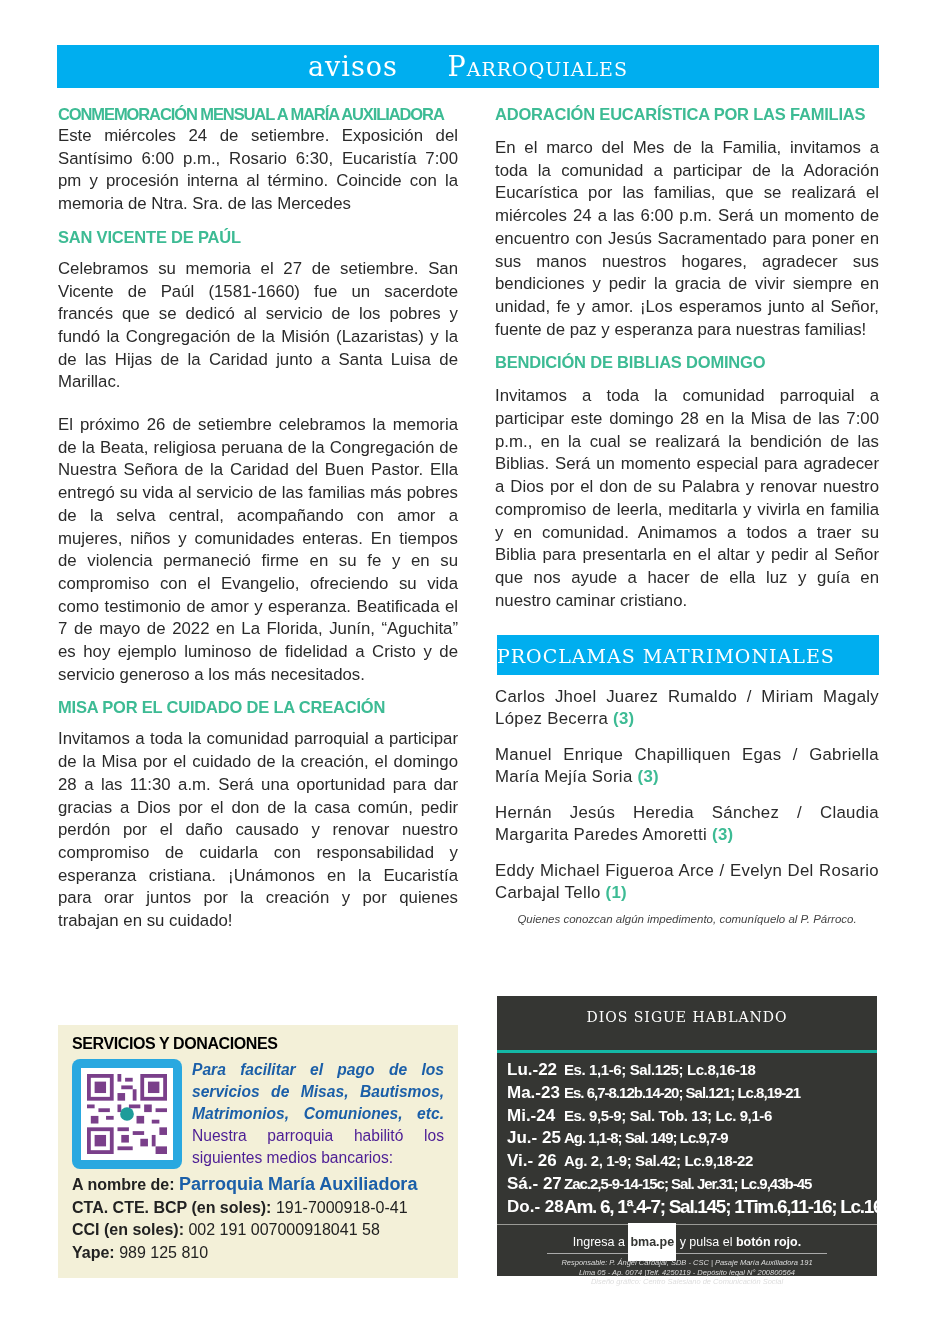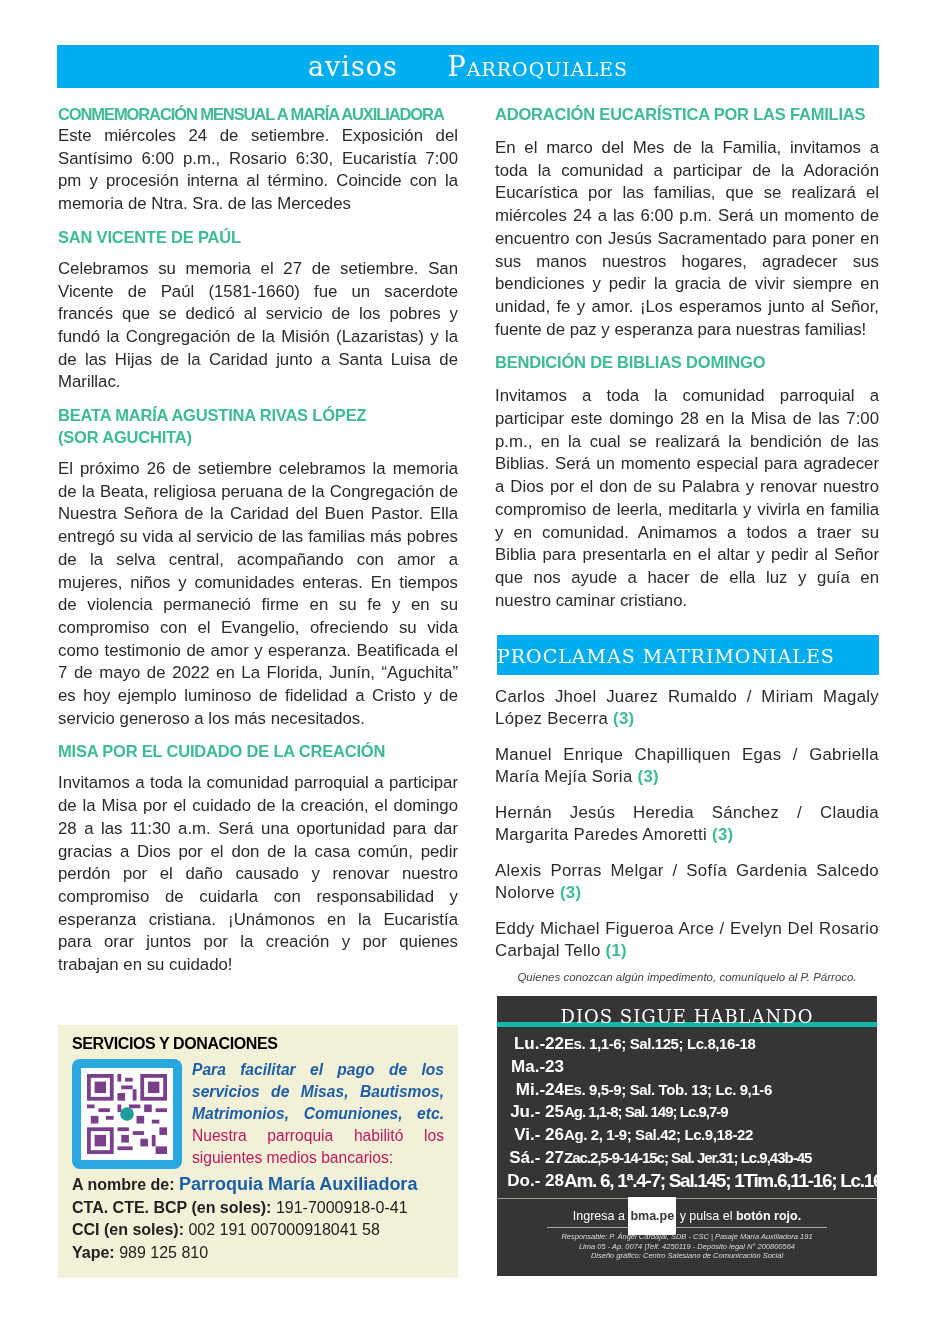--- a/index.html
+++ b/index.html
@@ -36,46 +36,46 @@
   }
   .don-title { font-family: "Liberation Sans", sans-serif; font-weight: bold; font-size: 16px; color: #000000; letter-spacing: -0.4px; }
   .don-row { display: flex; margin-top: 6px; }
   .qr-frame {
     width: 110px; height: 110px; background: #29a8e0; border-radius: 8px; padding: 9px; flex-shrink: 0;
   }
   .qr-inner { width: 92px; height: 92px; background: #fff; padding: 6px; position: relative; }
   .qr-inner svg { width: 80px; height: 80px; display: block; }
   .don-text { margin-left: 10px; font-family: "Liberation Sans", sans-serif; font-size: 15.6px; line-height: 22px; text-align: justify; }
   .don-text .it { color: #1b5fa8; font-style: italic; font-weight: bold; }
-  .don-text .norm { color: #be185d; }
+  .don-text .norm { color: #4c1d95; }
   .don-line { font-family: "Liberation Sans", sans-serif; font-size: 16px; line-height: 22.5px; color: #222; }
   .don-line b { font-weight: bold; }
   .don-line .blue { color: #1b5fa8; font-weight: bold; font-size: 18px; }
 
   .proc-banner {
     position: absolute; left: 497px; top: 635px; width: 382px; height: 40px;
     background: #00aeef; color: #fff; text-align: left;
     font-family: "DejaVu Serif", "Liberation Serif", serif; font-size: 19px; letter-spacing: 1px; line-height: 42px;
   }
   .proc-list { position: absolute; left: 495px; top: 686px; width: 384px; }
   .proc-item { font-family: Liberation Sans, sans-serif; font-size: 16.8px; line-height: 22px; text-align: justify; margin-bottom: 14px; letter-spacing: 0.3px; }
   .proc-item .n { color: #3dbb94; font-weight: bold; }
   .proc-note { font-family: "Liberation Sans", sans-serif; font-style: italic; font-size: 11.5px; color: #444; text-align: center; margin-top: -5px; }
 
   .dios {
     position: absolute; left: 497px; top: 996px; width: 380px; height: 280px;
     background: #353633; color: #fff;
   }
   .dios-title {
-    height: 31px; text-align: center; font-family: "DejaVu Serif", "Liberation Serif", serif;
-    font-size: 18px; line-height: 42px; letter-spacing: 1px; border-bottom: 5px solid #14b8a6;
+    height: 57px; text-align: center; font-family: "DejaVu Serif", "Liberation Serif", serif;
+    font-size: 14px; line-height: 42px; letter-spacing: 1px; border-bottom: 3px solid #14b8a6;
   }
   .dios-rows { padding: 6px 0 0 10px; border-bottom: 1px solid #9a9a96; height: 172px; }
   .dios-row { display: flex; font-family: "Liberation Sans", sans-serif; font-weight: bold; line-height: 22.8px; }
-  .dios-day { width: 57px; font-size: 17px; flex-shrink: 0; text-align: right; }
+  .dios-day { width: 57px; font-size: 17px; flex-shrink: 0; }
   .dios-ref { font-size: 15px; letter-spacing: -0.4px; white-space: nowrap; }
   .dios-ref.cond { letter-spacing: -1px; }
   .dios-ref.cond2 { letter-spacing: -1.3px; font-size: 19px; text-align: center; }
   .dios-footer { text-align: center; padding-top: 6px; }
   .dios-cta { font-family: "Liberation Sans", sans-serif; font-size: 12.5px; display: inline-block; padding-bottom: 4px; border-bottom: 1px solid #aaa; width: 280px; }
   .dios-cta .tag { background: #fff; color: #353633; font-weight: bold; padding: 12px 2px; }
   .dios-cta b { font-weight: bold; }
   .dios-small { font-family: "Liberation Sans", sans-serif; font-style: italic; font-size: 7.5px; color: #ddd; line-height: 9.5px; margin-top: 4px; }
 </style>
 </head>
@@ -92,21 +92,20 @@
     <div class="p">Este miércoles 24 de setiembre. Exposición del Santísimo 6:00 p.m., Rosario 6:30, Eucaristía 7:00 pm y procesión interna al término. Coincide con la memoria de Ntra. Sra. de las Mercedes</div>
   </div>
   <div class="gap-s"></div>
   <div>
     <div class="h">SAN VICENTE DE PAÚL</div>
     <div class="gap-s"></div>
     <div class="p">Celebramos su memoria el 27 de setiembre. San Vicente de Paúl (1581-1660) fue un sacerdote francés que se dedicó al servicio de los pobres y fundó la Congregación de la Misión (Lazaristas) y la de las Hijas de la Caridad junto a Santa Luisa de Marillac.</div>
   </div>
   <div class="gap-s"></div>
   <div>
-    <div class="h" style="width:330px">BEATA MARÍA AGUSTINA RIVAS LÓPEZ (SOR AGUCHITA)</div>
     <div class="gap-s"></div>
     <div class="p">El próximo 26 de setiembre celebramos la memoria de la Beata, religiosa peruana de la Congregación de Nuestra Señora de la Caridad del Buen Pastor. Ella entregó su vida al servicio de las familias más pobres de la selva central, acompañando con amor a mujeres, niños y comunidades enteras. En tiempos de violencia permaneció firme en su fe y en su compromiso con el Evangelio, ofreciendo su vida como testimonio de amor y esperanza. Beatificada el 7 de mayo de 2022 en La Florida, Junín, “Aguchita” es hoy ejemplo luminoso de fidelidad a Cristo y de servicio generoso a los más necesitados.</div>
   </div>
   <div class="gap-s"></div>
   <div>
     <div class="h">MISA POR EL CUIDADO DE LA CREACIÓN</div>
     <div class="gap-s"></div>
     <div class="p">Invitamos a toda la comunidad parroquial a participar de la Misa por el cuidado de la creación, el domingo 28 a las 11:30 a.m. Será una oportunidad para dar gracias a Dios por el don de la casa común, pedir perdón por el daño causado y renovar nuestro compromiso de cuidarla con responsabilidad y esperanza cristiana. ¡Unámonos en la Eucaristía para orar juntos por la creación y por quienes trabajan en su cuidado!</div>
   </div>
 </div>
@@ -201,39 +200,36 @@
   </div>
   <div class="proc-item">
     <span>Manuel Enrique Chapilliquen Egas / Gabriella María Mejía Soria</span>
     <span class="n">(3)</span>
   </div>
   <div class="proc-item">
     <span>Hernán Jesús Heredia Sánchez / Claudia Margarita Paredes Amoretti</span>
     <span class="n">(3)</span>
   </div>
   <div class="proc-item">
-    <span>Alexis Porras Melgar / Sofía Gardenia Salcedo Nolorve</span>
-    <span class="n">(3)</span>
-  </div>
-  <div class="proc-item">
     <span>Eddy Michael Figueroa Arce / Evelyn Del Rosario Carbajal Tello </span>
     <span class="n">(1)</span>
   </div>
   <div class="proc-note">Quienes conozcan algún impedimento, comuníquelo al P. Párroco.</div>
 </div>
 
 <div class="dios">
   <div class="dios-title">DIOS SIGUE HABLANDO</div>
   <div class="dios-rows">
     <div class="dios-row">
       <span class="dios-day">Lu.-22</span>
       <span class="dios-ref">Es. 1,1-6; Sal.125; Lc.8,16-18</span>
     </div>
     <div class="dios-row">
       <span class="dios-day">Ma.-23</span>
+      <span class="dios-ref cond">Es. 6,7-8.12b.14-20; Sal.121; Lc.8,19-21</span>
     </div>
     <div class="dios-row">
       <span class="dios-day">Mi.-24</span>
       <span class="dios-ref">Es. 9,5-9; Sal. Tob. 13; Lc. 9,1-6</span>
     </div>
     <div class="dios-row">
       <span class="dios-day">Ju.- 25</span>
       <span class="dios-ref cond">Ag. 1,1-8; Sal. 149; Lc.9,7-9</span>
     </div>
     <div class="dios-row">

